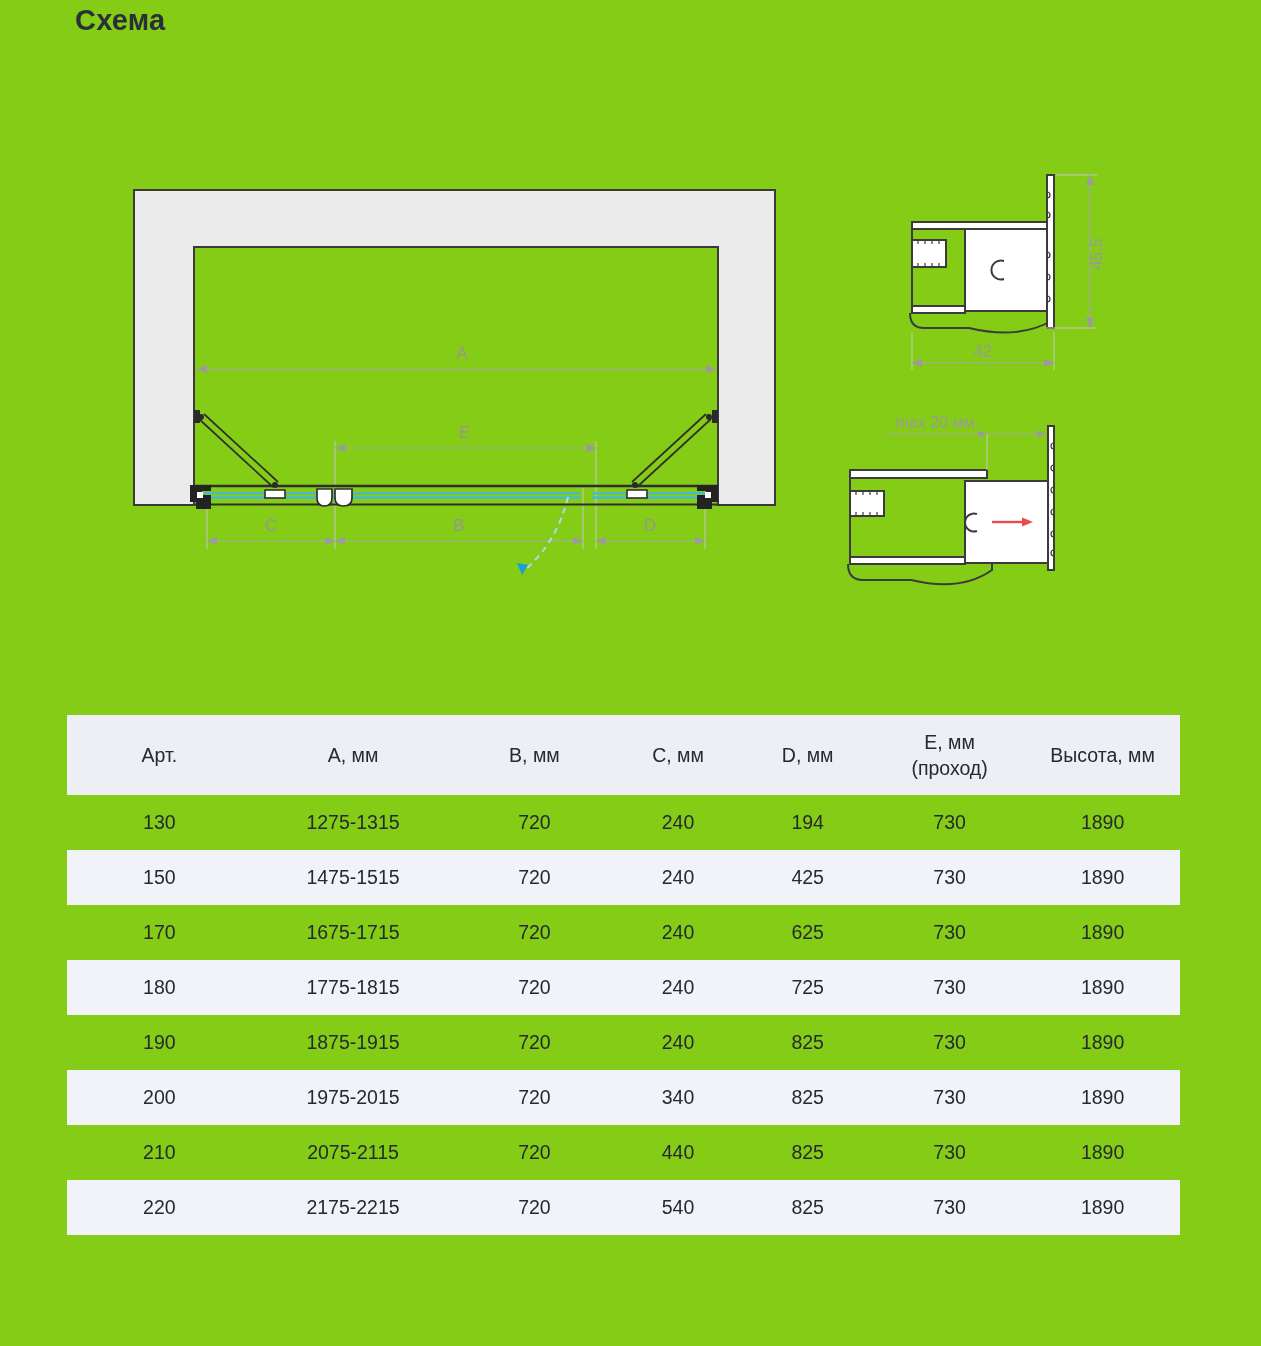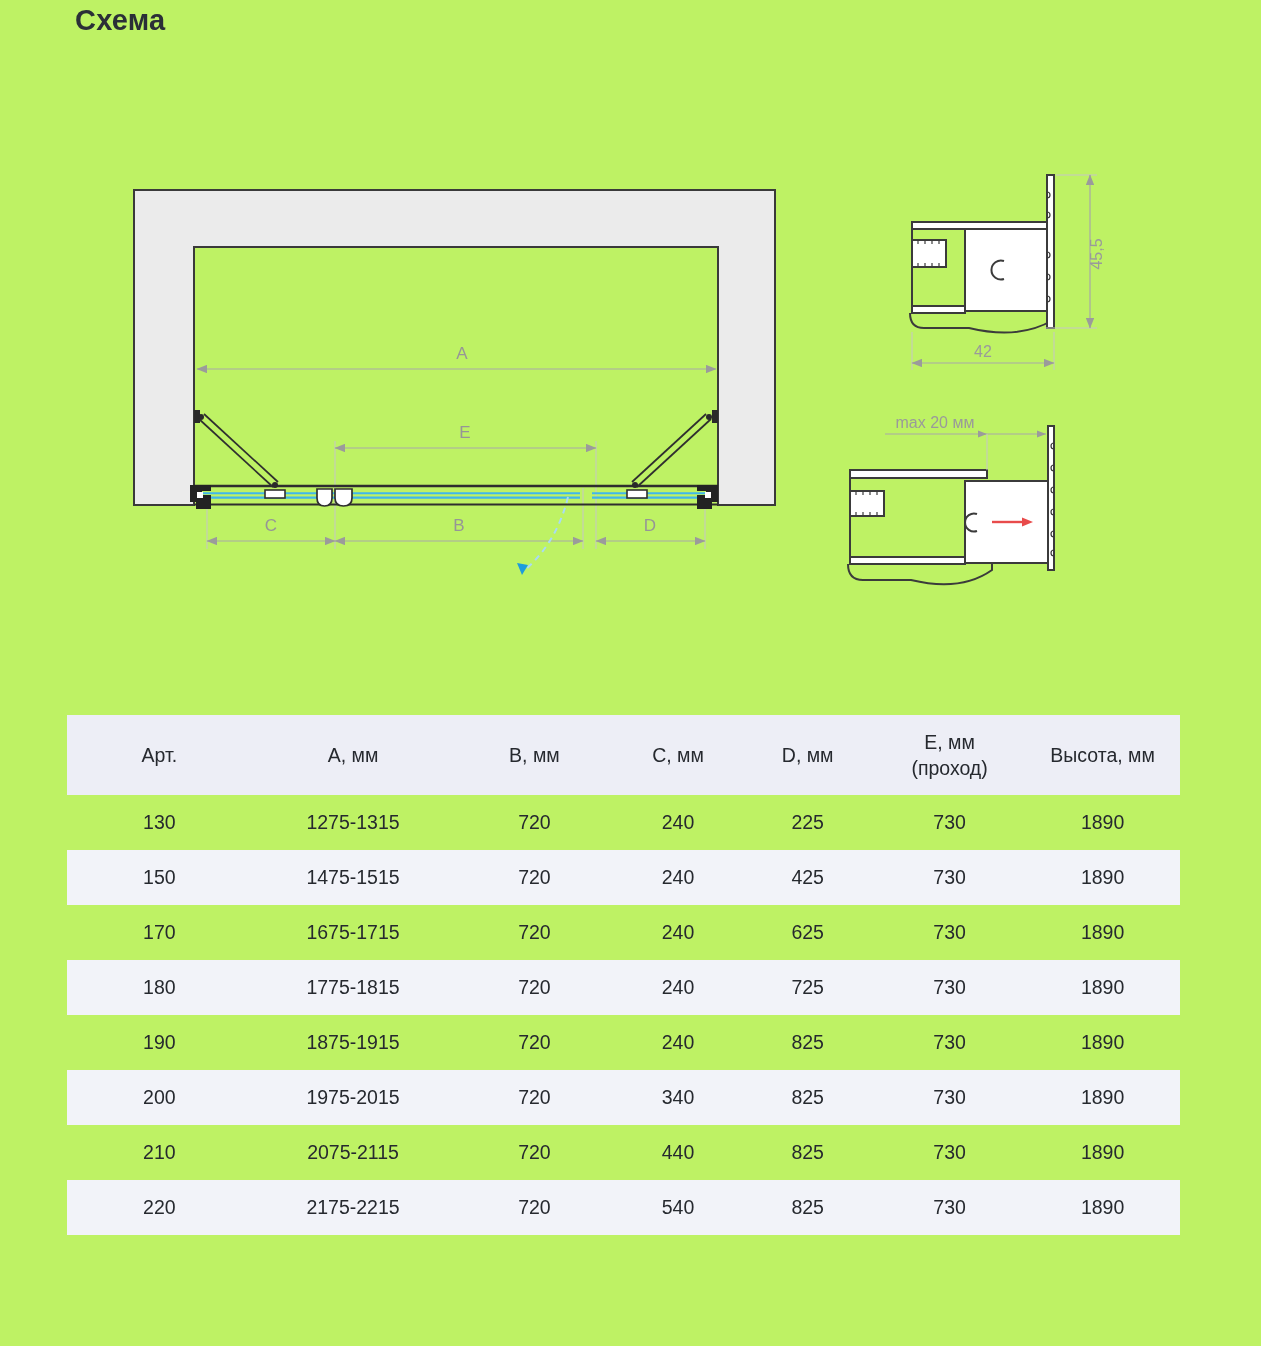--- a/index.html
+++ b/index.html
@@ -1,16 +1,16 @@
 <!DOCTYPE html>
 <html><head>
 <meta charset="utf-8">
 <style>
   html,body{margin:0;padding:0;background:#ffffff;}
-  .page{position:relative;width:1261px;height:1346px;background:#bef264;
+  .page{position:relative;width:1261px;height:1346px;background:#84cc16;
         font-family:"Liberation Sans",sans-serif;overflow:hidden;}
   .title{position:absolute;left:75px;top:4px;margin:0;font-size:29px;font-weight:700;
          color:#2B2F37;letter-spacing:.2px;}
   .svg-abs{position:absolute;}
   
   .size-table-wrap{position:absolute;left:67px;top:715px;width:1113px;}
   table.size-table{border-collapse:collapse;table-layout:fixed;width:100%;}
   table.size-table th{height:80px;font-weight:400;font-size:19.5px;color:#26292F;
         background:#EDEEF6;text-align:center;vertical-align:middle;line-height:1.35;padding:0;}
   table.size-table td{height:55px;font-size:19.5px;color:#26292F;text-align:center;
@@ -221,21 +221,21 @@
             <th><span>Е, мм</span><br><span>(проход)</span></th>
             <th><span>Высота, мм</span></th>
           </tr>
         </thead>
       <tbody>
           <tr>
             <td>130</td>
             <td>1275-1315</td>
             <td>720</td>
             <td>240</td>
-            <td>225</td>
+            <td>194</td>
             <td>730</td>
             <td>1890</td>
           </tr>
           <tr>
             <td>150</td>
             <td>1475-1515</td>
             <td>720</td>
             <td>240</td>
             <td>425</td>
             <td>730</td>

